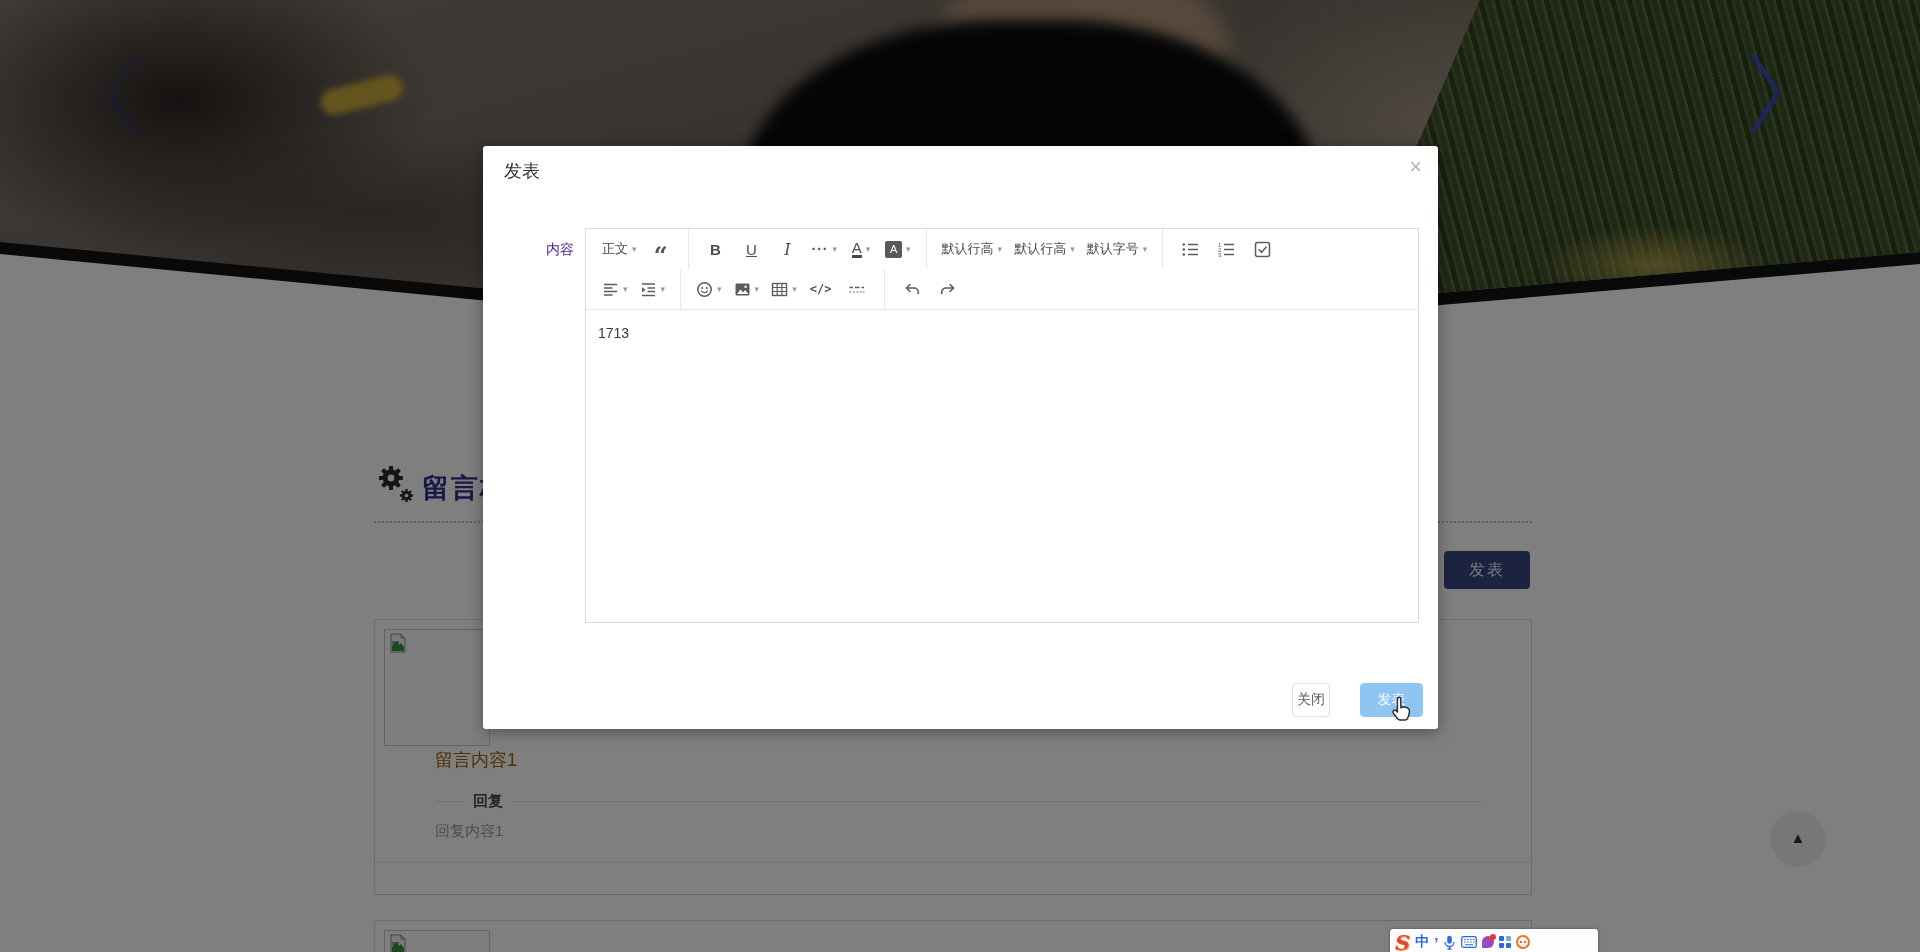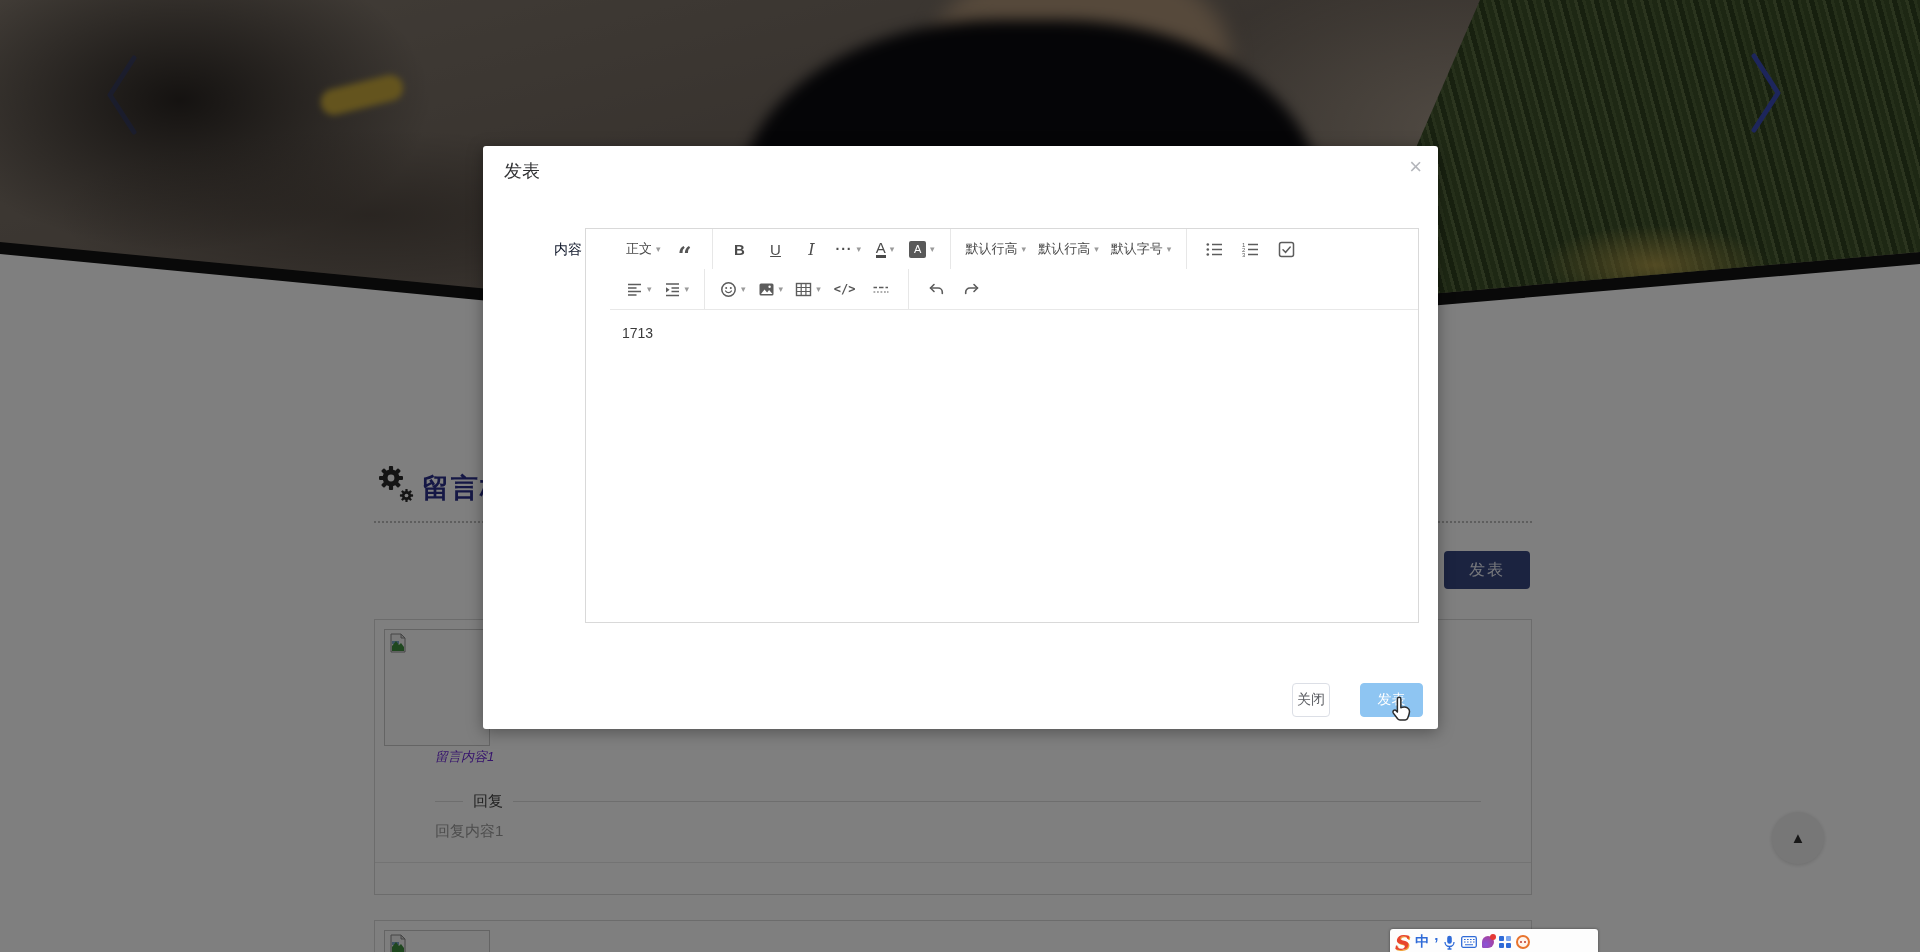--- a/index.html
+++ b/index.html
@@ -44,42 +44,42 @@
   .board-title { font-size:27px; font-weight:700; color:#2a2f8a; letter-spacing:2px; margin:8px 0 0 6px; }
   .dotted-sep { position:absolute; left:374px; top:521px; width:1158px; border-top:2px dotted #bdbdbd; }
   .board-publish { position:absolute; left:1444px; top:551px; width:86px; height:38px; border:none;
     background:#364680; color:#eceff7; font-size:16px; letter-spacing:2px; border-radius:4px; cursor:pointer;
     font-family:inherit; }
   .msg-card { position:absolute; left:374px; width:1158px; background:#fff; border:1px solid #d9d9d9; }
   .card-1 { top:619px; height:276px; }
   .card-2 { top:920px; height:200px; }
   .img-box { position:absolute; left:9px; top:9px; width:106px; height:117px; border:1px solid #c9c9c9; background:#fdfdfd; }
   .img-box svg { margin:3px; }
-  .msg-text { position:absolute; left:60px; top:128px; font-size:13px; color:#6d28d9;font-style:italic; }
+  .msg-text { position:absolute; left:60px; top:128px; font-size:18px; color:#a16207; }
   .reply-divider { position:absolute; left:60px; top:172px; width:1046px; display:flex; align-items:center; }
   .reply-divider .line-s { width:28px; border-top:1px solid #dcdcdc; }
   .reply-divider .line-l { flex:1; border-top:1px solid #dcdcdc; }
-  .reply-label { font-size:15px; font-weight:400; color:#454545; padding:0 10px; }
+  .reply-label { font-size:15px; font-weight:700; color:#454545; padding:0 10px; }
   .reply-text { position:absolute; left:60px; top:202px; font-size:15px; color:#9b9b9b;text-align:center; }
   .card-footer-line { position:absolute; left:0; right:0; top:242px; border-top:1px solid #e6e6e6; }
   .back-top { position:absolute; left:1772px; top:812px; width:52px; height:52px; border-radius:50%;
     background:#efefef; border:none; cursor:pointer; box-shadow:0 1px 4px rgba(0,0,0,.15);
     font-size:15px; color:#2f2f2f; line-height:52px; text-align:center; }
 
   
   .overlay { position:absolute; left:0; top:0; width:1920px; height:952px; background:rgba(0,0,0,.5); z-index:10; }
 
   
   .modal { position:absolute; left:483px; top:146px; width:955px; height:583px; background:#fff;
     border-radius:3px; box-shadow:0 3px 16px rgba(0,0,0,.35); z-index:20; }
   .modal-title { position:absolute; left:21px; top:13px; font-size:18px; color:#303133; }
   .modal-close { position:absolute; right:16px; top:10px; font-size:22px; color:#b4b6bb; background:none;
     border:none; cursor:pointer; line-height:1; font-family:inherit; }
-  .field-label { position:absolute; left:55px; top:95px; width:44px; font-size:14px; color:#0f172a; text-align:right; }
-  .editor { position:absolute; left:102px; top:82px; width:834px; height:395px; border:1px solid #d9d9d9; background:#fff;padding-left:24px; }
+  .field-label { position:absolute; left:55px; top:95px; width:44px; font-size:14px; color:#4c1d95; text-align:center; }
+  .editor { position:absolute; left:102px; top:82px; width:834px; height:395px; border:1px solid #d9d9d9; background:#fff; }
   .tb-row { display:flex; align-items:center; height:40px; padding-left:10px; }
   .tb-row1 { border-bottom:0; }
   .toolbar { border-bottom:1px solid #e8e8e8; }
   .tb-btn { height:40px; min-width:36px; display:flex; align-items:center; justify-content:center;
     background:none; border:none; cursor:pointer; color:#4c4c4c; font-family:inherit; padding:0 6px; }
   .tb-txt { font-size:13px; color:#4a4a4a; }
   .caret { font-size:9px; color:#9a9a9a; margin-left:4px; }
   .tb-sep { width:1px; height:40px; background:#e7e7e7; margin:0 9px; }
   .q { font-family:"DejaVu Serif","Liberation Serif",serif; font-size:24px; font-weight:700; color:#555;
     transform:translateY(6px); }

